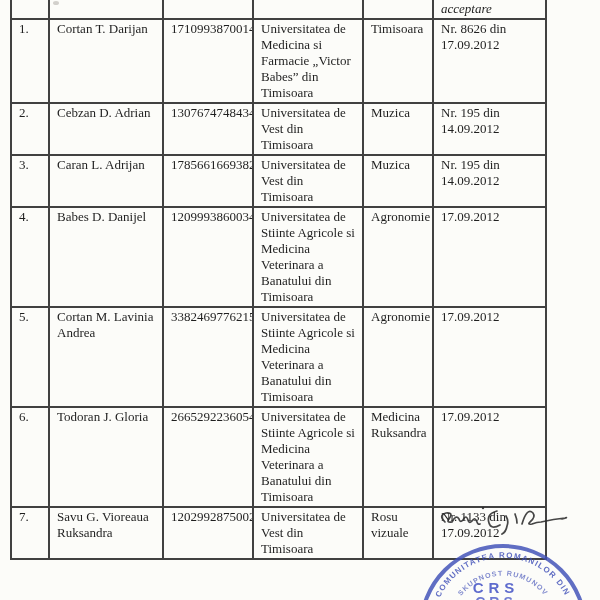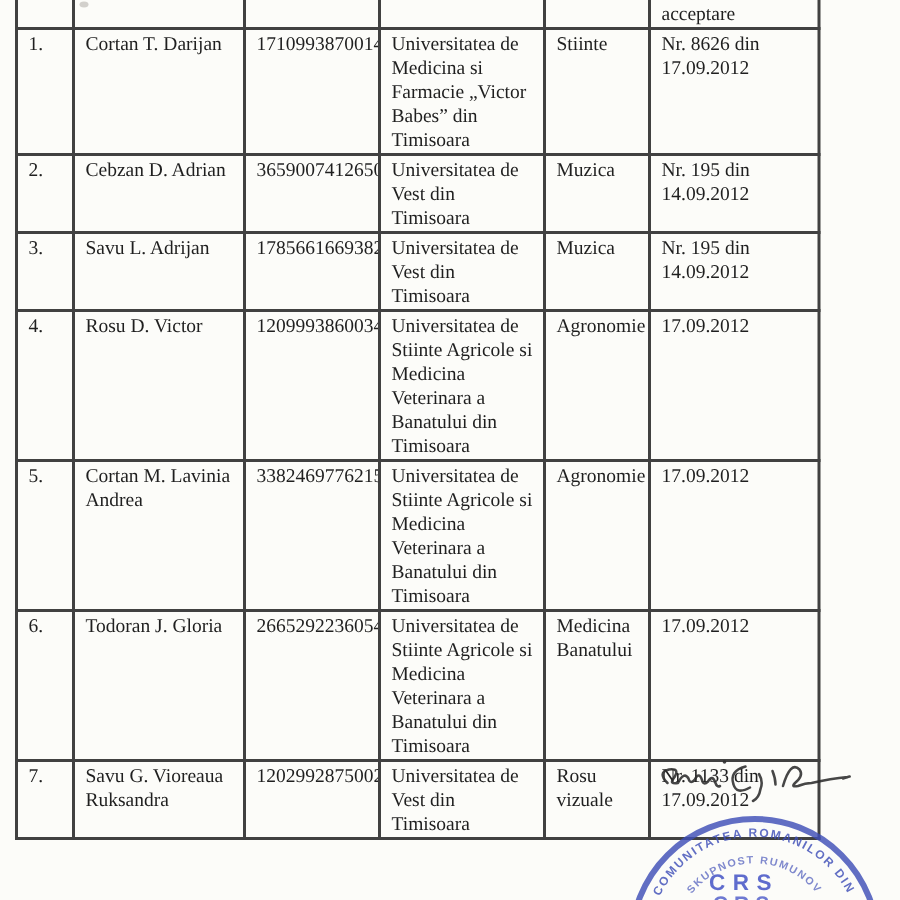--- a/index.html
+++ b/index.html
@@ -21,21 +21,21 @@
     table-layout: fixed;
     font-size: 13px;
     line-height: 16px;
   }
   table.doc-table td {
     border: 2px solid #414141;
     vertical-align: top;
     padding: 1px 4px 1px 7px;
     overflow: hidden;
   }
-  table.doc-table tr.header-fragment td { border-top: none; }
+  table.doc-table tr.header-fragment td { border-top: none; font-style: italic; }
   td.cell-cnp { padding-left: 6px; padding-right: 3px; letter-spacing: 0px; text-align: center; }
   td.cell-field { padding-left: 6px; padding-right: 2px; }
   .top-fragment-mark {
     position: absolute;
     left: 53px; top: 1px;
     width: 6px; height: 4px;
     border-radius: 50%;
     background: #b5b3ae;
     opacity: 0.6;
   }
@@ -74,66 +74,66 @@
         <td></td>
         <td></td>
         <td>acceptare</td>
       </tr>
 
       <tr style="height:78px">
         <td class="cell-nr">1.</td>
         <td class="cell-name">Cortan T. Darijan</td>
         <td class="cell-cnp">1710993870014</td>
         <td class="cell-univ">Universitatea de Medicina si Farmacie „Victor Babes” din Timisoara</td>
-        <td class="cell-field">Stiinte</td>
+        <td class="cell-field">Timisoara</td>
         <td class="cell-acc">Nr. 8626 din 17.09.2012</td>
       </tr>
 
       <tr style="height:33px">
         <td class="cell-nr">2.</td>
         <td class="cell-name">Cebzan D. Adrian</td>
-        <td class="cell-cnp">3659007412650</td>
+        <td class="cell-cnp">1307674748434</td>
         <td class="cell-univ">Universitatea de Vest din Timisoara</td>
         <td class="cell-field">Muzica</td>
         <td class="cell-acc">Nr. 195 din 14.09.2012</td>
       </tr>
 
       <tr style="height:32px">
         <td class="cell-nr">3.</td>
-        <td class="cell-name">Savu L. Adrijan</td>
+        <td class="cell-name">Caran L. Adrijan</td>
         <td class="cell-cnp">1785661669382</td>
         <td class="cell-univ">Universitatea de Vest din Timisoara</td>
         <td class="cell-field">Muzica</td>
         <td class="cell-acc">Nr. 195 din 14.09.2012</td>
       </tr>
 
       <tr style="height:98px">
         <td class="cell-nr">4.</td>
-        <td class="cell-name">Rosu D. Victor</td>
+        <td class="cell-name">Babes D. Danijel</td>
         <td class="cell-cnp">1209993860034</td>
         <td class="cell-univ">Universitatea de Stiinte Agricole si Medicina Veterinara a Banatului din Timisoara</td>
         <td class="cell-field">Agronomie</td>
         <td class="cell-acc">17.09.2012</td>
       </tr>
 
       <tr style="height:90px">
         <td class="cell-nr">5.</td>
         <td class="cell-name">Cortan M. Lavinia Andrea</td>
         <td class="cell-cnp">3382469776215</td>
         <td class="cell-univ">Universitatea de Stiinte Agricole si Medicina Veterinara a Banatului din Timisoara</td>
         <td class="cell-field">Agronomie</td>
         <td class="cell-acc">17.09.2012</td>
       </tr>
 
       <tr style="height:99px">
         <td class="cell-nr">6.</td>
         <td class="cell-name">Todoran J. Gloria</td>
         <td class="cell-cnp">2665292236054</td>
         <td class="cell-univ">Universitatea de Stiinte Agricole si Medicina Veterinara a Banatului din Timisoara</td>
-        <td class="cell-field">Medicina Banatului</td>
+        <td class="cell-field">Medicina Ruksandra</td>
         <td class="cell-acc">17.09.2012</td>
       </tr>
 
       <tr style="height:36px">
         <td class="cell-nr">7.</td>
         <td class="cell-name">Savu G. Vioreaua Ruksandra</td>
         <td class="cell-cnp">1202992875002</td>
         <td class="cell-univ">Universitatea de Vest din Timisoara</td>
         <td class="cell-field">Rosu vizuale</td>
         <td class="cell-acc">Nr. 1133 din 17.09.2012</td>

